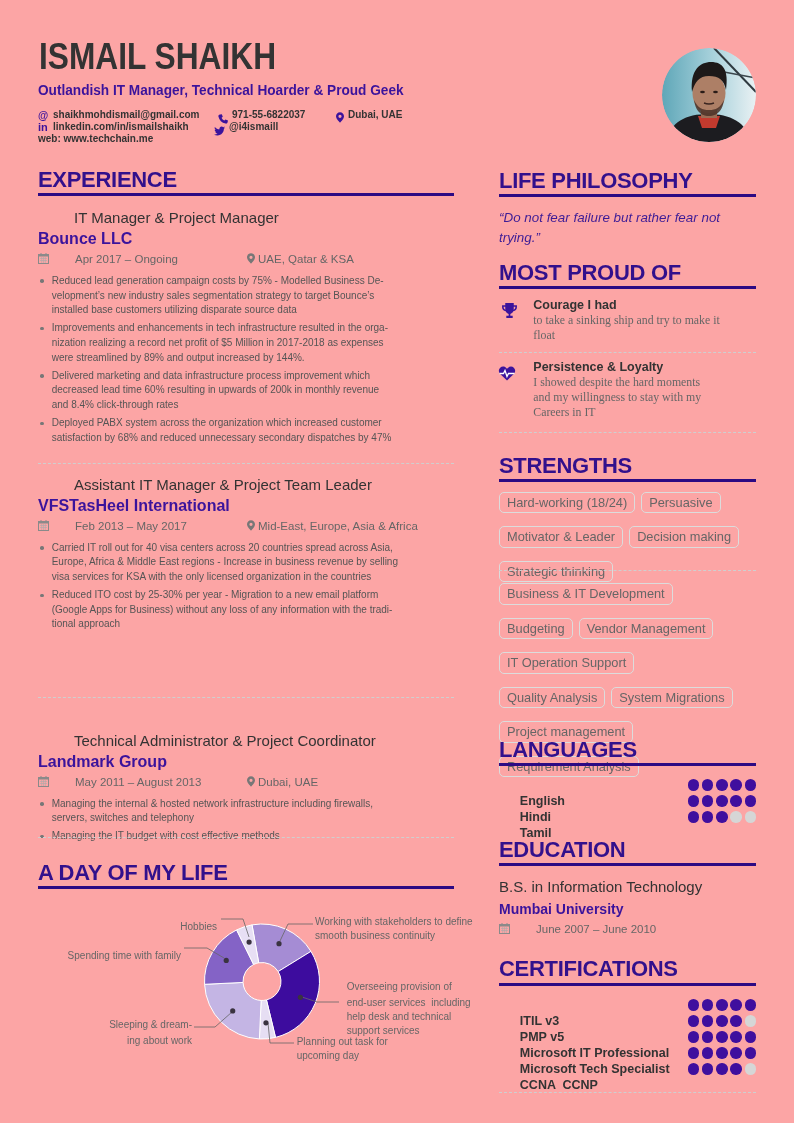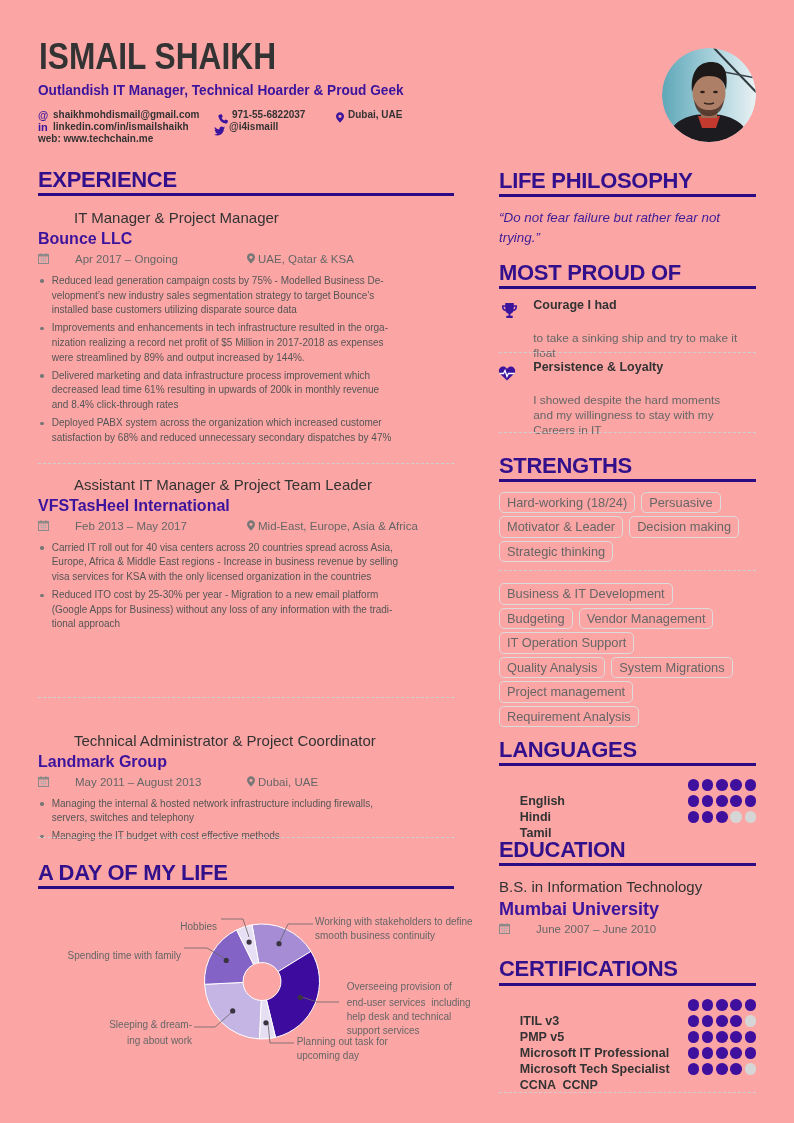--- a/index.html
+++ b/index.html
@@ -38,37 +38,37 @@
 
   .dash { position:absolute; height:0; border-top:1px dashed #cfcfcf; }
 
   
   .quote { position:absolute; left:499px; top:208px; width:257px; font-size:13.4px; font-style:italic; line-height:20px; color:#3d1c96; }
   .quote div { white-space:nowrap; }
   .proud { position:absolute; left:499px; width:257px; }
   .proud .p-icon { position:absolute; }
   .proud .p-body { position:absolute; left:34.3px; top:0; }
   .proud .p-title { font-size:12.5px; font-weight:bold; line-height:16px; color:#333; white-space:nowrap; }
-  .proud .p-desc { margin-top:18px; font-size:11.8px; line-height:15px; color:#666; }
+  .proud .p-desc { margin-top:0; font-size:11.8px; line-height:15px; color:#666;font-family:Liberation Serif, serif; }
   .proud .p-desc div { white-space:nowrap; }
 
   .tags { position:absolute; left:499px; width:257px; }
-  .tag-row { display:flex; gap:6px; height:21.5px; margin-bottom:3px; }
+  .tag-row { display:flex; gap:6px; height:21.5px; margin-bottom:13px; }
   .tag { height:21.5px; box-sizing:border-box; border:1px solid #dcdcdc; border-radius:5px; padding:0 7px;
          font-size:12.8px; line-height:19.5px; color:#666; white-space:nowrap; }
 
   .rate-list { position:absolute; left:499px; width:257px; }
   .rate-row { position:relative; height:16px; line-height:16px; font-size:12.5px; font-weight:bold; color:#333; white-space:pre; }
   .dots { position:absolute; right:0; top:2.25px; display:flex; gap:2.7px; }
   .dot { width:11.5px; height:11.5px; border-radius:50%; background:#d6d6d6; }
   .dot.on { background:#3f0f9e; }
 
   .edu { position:absolute; left:499px; top:876.7px; width:257px; }
   .edu-degree { font-size:15px; line-height:20px; color:#333; white-space:nowrap; height:22.3px; }
-  .edu-school { font-size:18px; font-weight:bold; line-height:20px; color:#3b139c; white-space:nowrap; }
+  .edu-school { font-size:14px; font-weight:bold; line-height:20px; color:#3b139c; white-space:nowrap; }
 
   .chart-svg { position:absolute; left:40px; top:900px; }
   .chart-label { font-family:"Liberation Sans", sans-serif; font-size:10px; fill:#666; }
 </style>
 </head>
 <body>
 
 <div id="page">
 
   <div class="name">ISMAIL SHAIKH</div>
@@ -156,21 +156,21 @@
         <div>velopment’s new industry sales segmentation strategy to target Bounce’s</div>
         <div>installed base customers utilizing disparate source data</div>
       </li>
       <li>
         <div>Improvements and enhancements in tech infrastructure resulted in the orga-</div>
         <div>nization realizing a record net profit of $5 Million in 2017-2018 as expenses</div>
         <div>were streamlined by 89% and output increased by 144%.</div>
       </li>
       <li>
         <div>Delivered marketing and data infrastructure process improvement which</div>
-        <div>decreased lead time 61% resulting in upwards of 200k in monthly revenue</div>
+        <div>decreased lead time 60% resulting in upwards of 200k in monthly revenue</div>
         <div>and 8.4% click-through rates</div>
       </li>
       <li>
         <div>Deployed PABX system across the organization which increased customer</div>
         <div>satisfaction by 68% and reduced unnecessary secondary dispatches by 47%</div>
       </li>
     </ul>
   </div>
   <div class="dash" style="left:38px;width:416px;top:463px;"></div>
 

